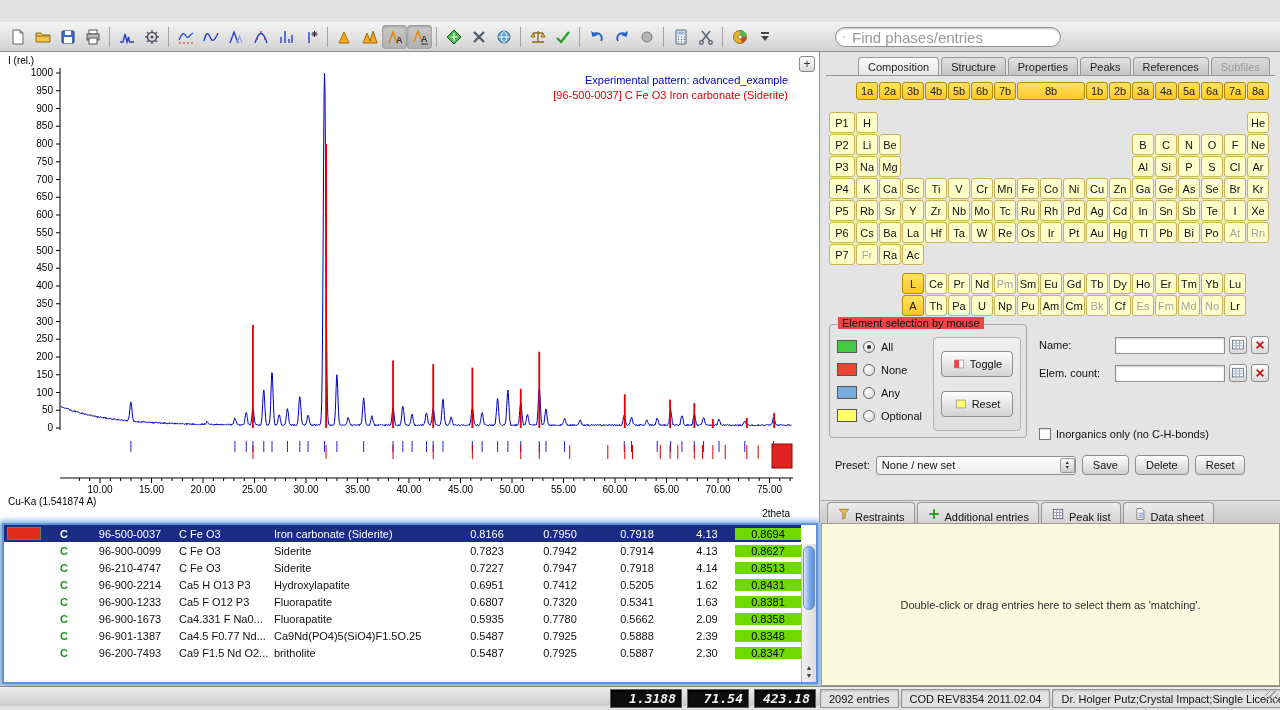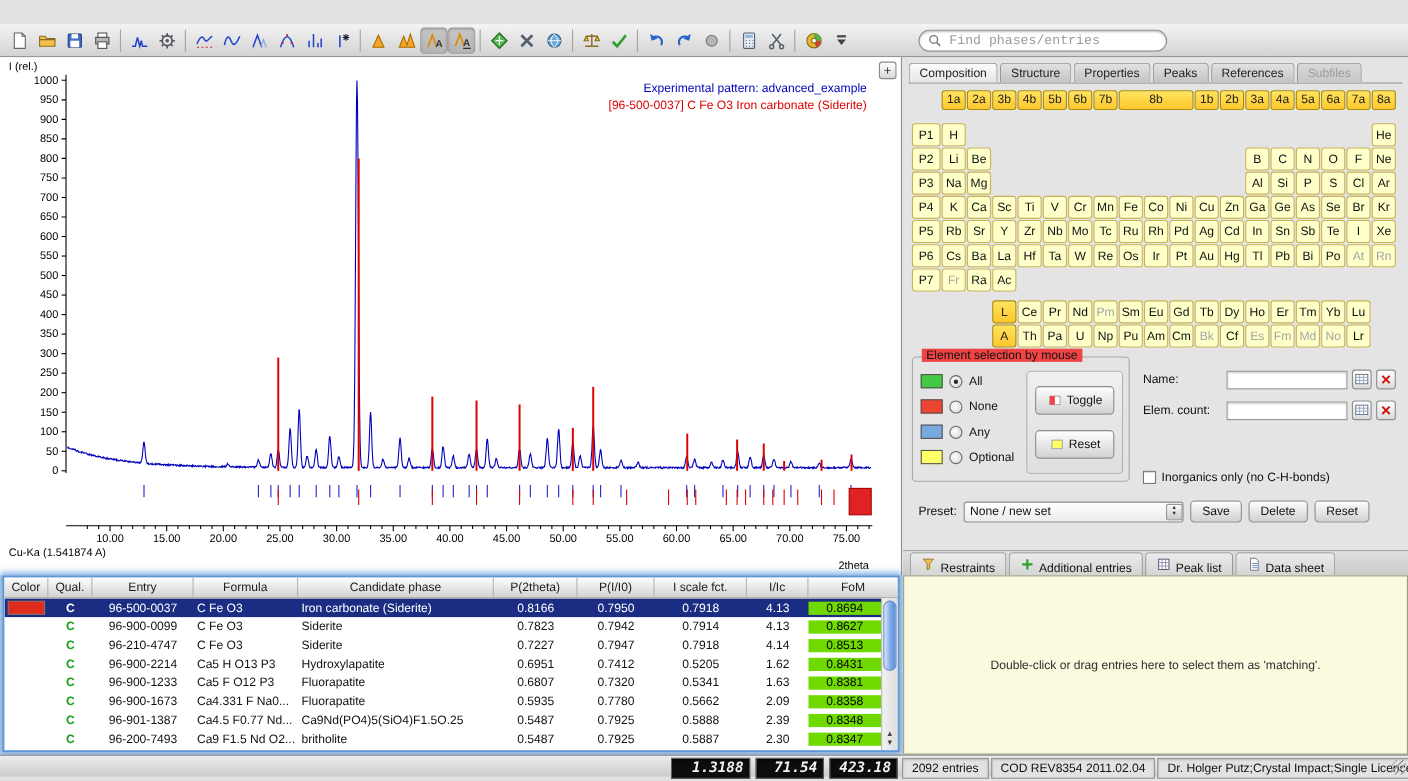--- a/index.html
+++ b/index.html
@@ -22,21 +22,21 @@
   
   .toolbar{position:absolute;top:22px;left:0;right:0;height:30px;
     background:linear-gradient(#f4f4f4,#d2d2d2);border-bottom:1px solid #8d8d8d;
     display:flex;align-items:center;padding:0 5px;}
   .tb-btn{width:25px;height:24px;display:flex;align-items:center;justify-content:center;border-radius:4px;flex:none;}
   .tb-btn.pressed{background:rgba(60,60,60,.22);box-shadow:inset 0 1px 3px rgba(0,0,0,.35);}
   .tb-sep{width:1px;height:20px;background:#a2a2a2;margin:0 4px;flex:none;}
   .search{position:absolute;left:835px;top:5px;width:226px;height:20px;background:#fff;
     border:1px solid #8f8f8f;border-radius:10px;display:flex;align-items:center;
     padding:0 7px;gap:4px;box-shadow:inset 0 1px 2px rgba(0,0,0,.25);}
-  .search input{border:none;outline:none;flex:1;font-size:12px;font-family:Liberation Mono, monospace;
+  .search input{border:none;outline:none;flex:1;font-size:15px;font-family:Liberation Sans, sans-serif;
     color:#333;background:transparent;}
   .search input::placeholder{color:#9a9a9a;}
 
   
   .chart-area{position:absolute;top:52px;left:0;width:820px;height:471px;background:#fff;
     border-right:1px solid #909090;}
   .plus-btn{position:absolute;top:4px;right:4px;width:16px;height:16px;border:1px solid #8a8a8a;border-radius:3px;
     background:linear-gradient(#ffffff,#d8d8d8);display:flex;align-items:center;justify-content:center;
     font-size:12px;color:#333;line-height:1;}
 
@@ -68,21 +68,21 @@
     background:linear-gradient(to right,#d8e6fb,#7ea9ea 55%,#5d8ed8);border:1px solid #6d8fc2;}
   .scroll-arrows{position:absolute;bottom:2px;left:0;right:0;text-align:center;
     font-size:7px;line-height:8px;color:#444;}
 
   
   .right-panel{position:absolute;top:52px;left:821px;width:459px;height:471px;background:#e4e4e4;}
   .tabs{position:absolute;top:4px;left:5px;right:5px;height:20px;display:flex;align-items:flex-end;
     border-bottom:1px solid #979797;}
   .tab{padding:3px 9px 2px;border:1px solid #979797;border-bottom:none;border-radius:4px 4px 0 0;
     background:linear-gradient(#e2e2e2,#c3c3c3);margin-right:2px;color:#222;white-space:nowrap;}
-  .tab.active{background:linear-gradient(#fbfbfb,#e6e6e6);}
+  .tab.active{background:linear-gradient(#fbfbfb,#e6e6e6);margin-left:32px;}
   .tab.disabled{color:#9d9d9d;background:linear-gradient(#d8d8d8,#c7c7c7);}
   .pt-grid{position:absolute;top:30px;left:8px;display:grid;
     grid-template-columns:26px repeat(18,22px);
     grid-template-rows:18px 10px repeat(7,21px) 6px 21px 21px;gap:1px;}
   .pt-el,.pt-period{background:#ffffca;border:1px solid #c9b35a;border-radius:3px;
     display:flex;align-items:center;justify-content:center;font-size:11px;color:#111;}
   .pt-el.disabled{color:#a5a5a5;}
   .pt-group,.pt-rowlabel{background:linear-gradient(#ffe45e,#fdc72b);border:1px solid #ae8b00;border-radius:3px;
     display:flex;align-items:center;justify-content:center;font-size:11px;color:#222;}
   .sel-box{position:absolute;top:272px;left:8px;width:198px;height:114px;border:1px solid #a8a8a8;
@@ -541,32 +541,20 @@
         <line x1="774.1350000000001" y1="393" x2="774.1350000000001" y2="407" stroke="#dd0000"></line>
         <line x1="784.95" y1="393" x2="784.95" y2="407" stroke="#dd0000"></line>
         <rect x="772" y="392" width="20" height="24" fill="#e02222" stroke="#a00000"></rect>
         <text x="788" y="32" text-anchor="end" font-size="11" fill="#0000bb" font-family="Liberation Sans, sans-serif">Experimental pattern: advanced_example</text>
         <text x="788" y="47" text-anchor="end" font-size="11" fill="#dd0000" font-family="Liberation Sans, sans-serif">[96-500-0037] C Fe O3 Iron carbonate (Siderite)</text>
       </svg>
     <div class="plus-btn">+</div>
   </div>
 
   <div class="table-area">
-    <div class="thead" id="thead">
-        <div class="th c0">Color</div>
-        <div class="th c1">Qual.</div>
-        <div class="th c2">Entry</div>
-        <div class="th c3">Formula</div>
-        <div class="th c4">Candidate phase</div>
-        <div class="th c5">P(2theta)</div>
-        <div class="th c6">P(I/I0)</div>
-        <div class="th c7">I scale fct.</div>
-        <div class="th c8">I/Ic</div>
-        <div class="th c9">FoM</div>
-      </div>
     <div class="tbody" id="tbody">
         <div class="tr selected">
           <div class="td c0">
             <div class="color-swatch" style="background: rgb(224, 44, 28);"></div>
           </div>
           <div class="td c1 qual">C</div>
           <div class="td c2 center">96-500-0037</div>
           <div class="td c3 left">C Fe O3</div>
           <div class="td c4 left">Iron carbonate (Siderite)</div>
           <div class="td c5 center">0.8166</div>

